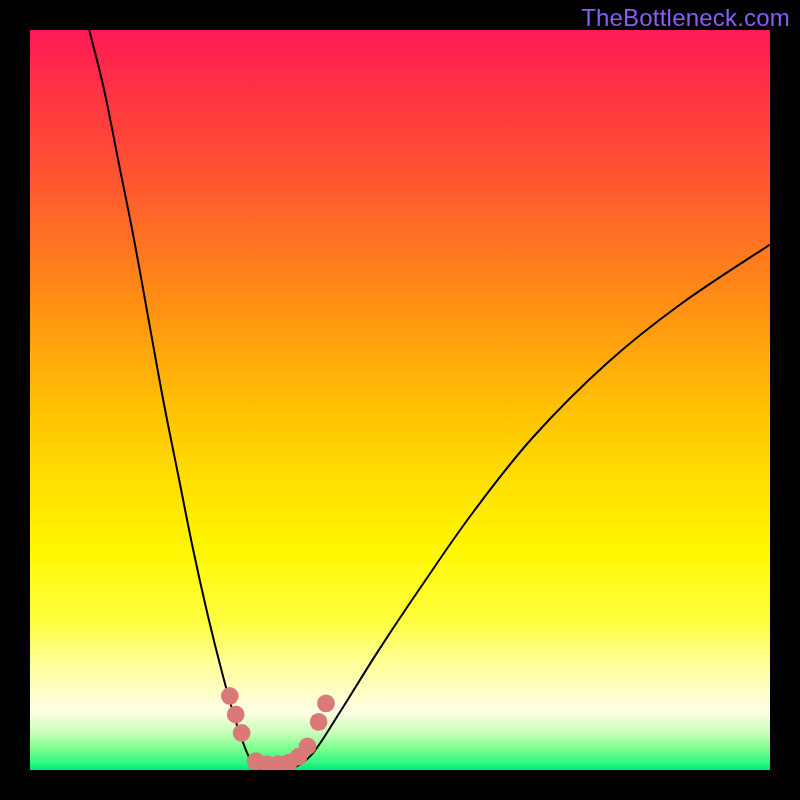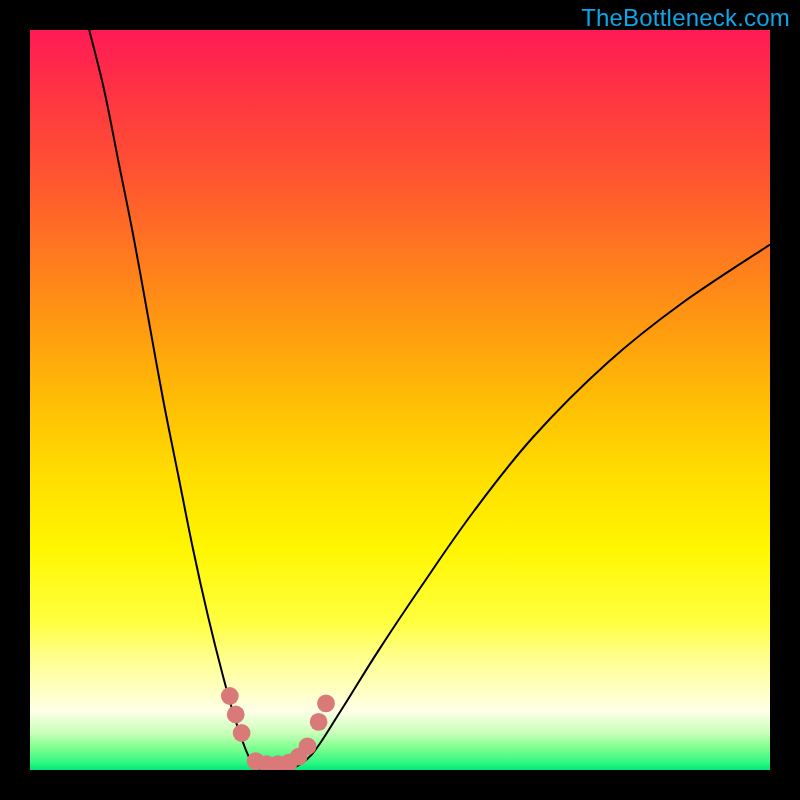--- a/index.html
+++ b/index.html
@@ -23,21 +23,21 @@
     position: absolute;
     left: 30px;
     top: 30px;
     width: 740px;
     height: 740px;
   }
   .watermark {
     position: absolute;
     top: 4px;
     right: 10px;
-    color: #0ea5e9;
+    color: #8b5cf6;
     font-size: 24px;
     font-weight: 400;
     letter-spacing: 0.2px;
   }
 </style>
 </head>
 <body>
 
 <div class="frame">
   <div class="watermark">TheBottleneck.com</div>

